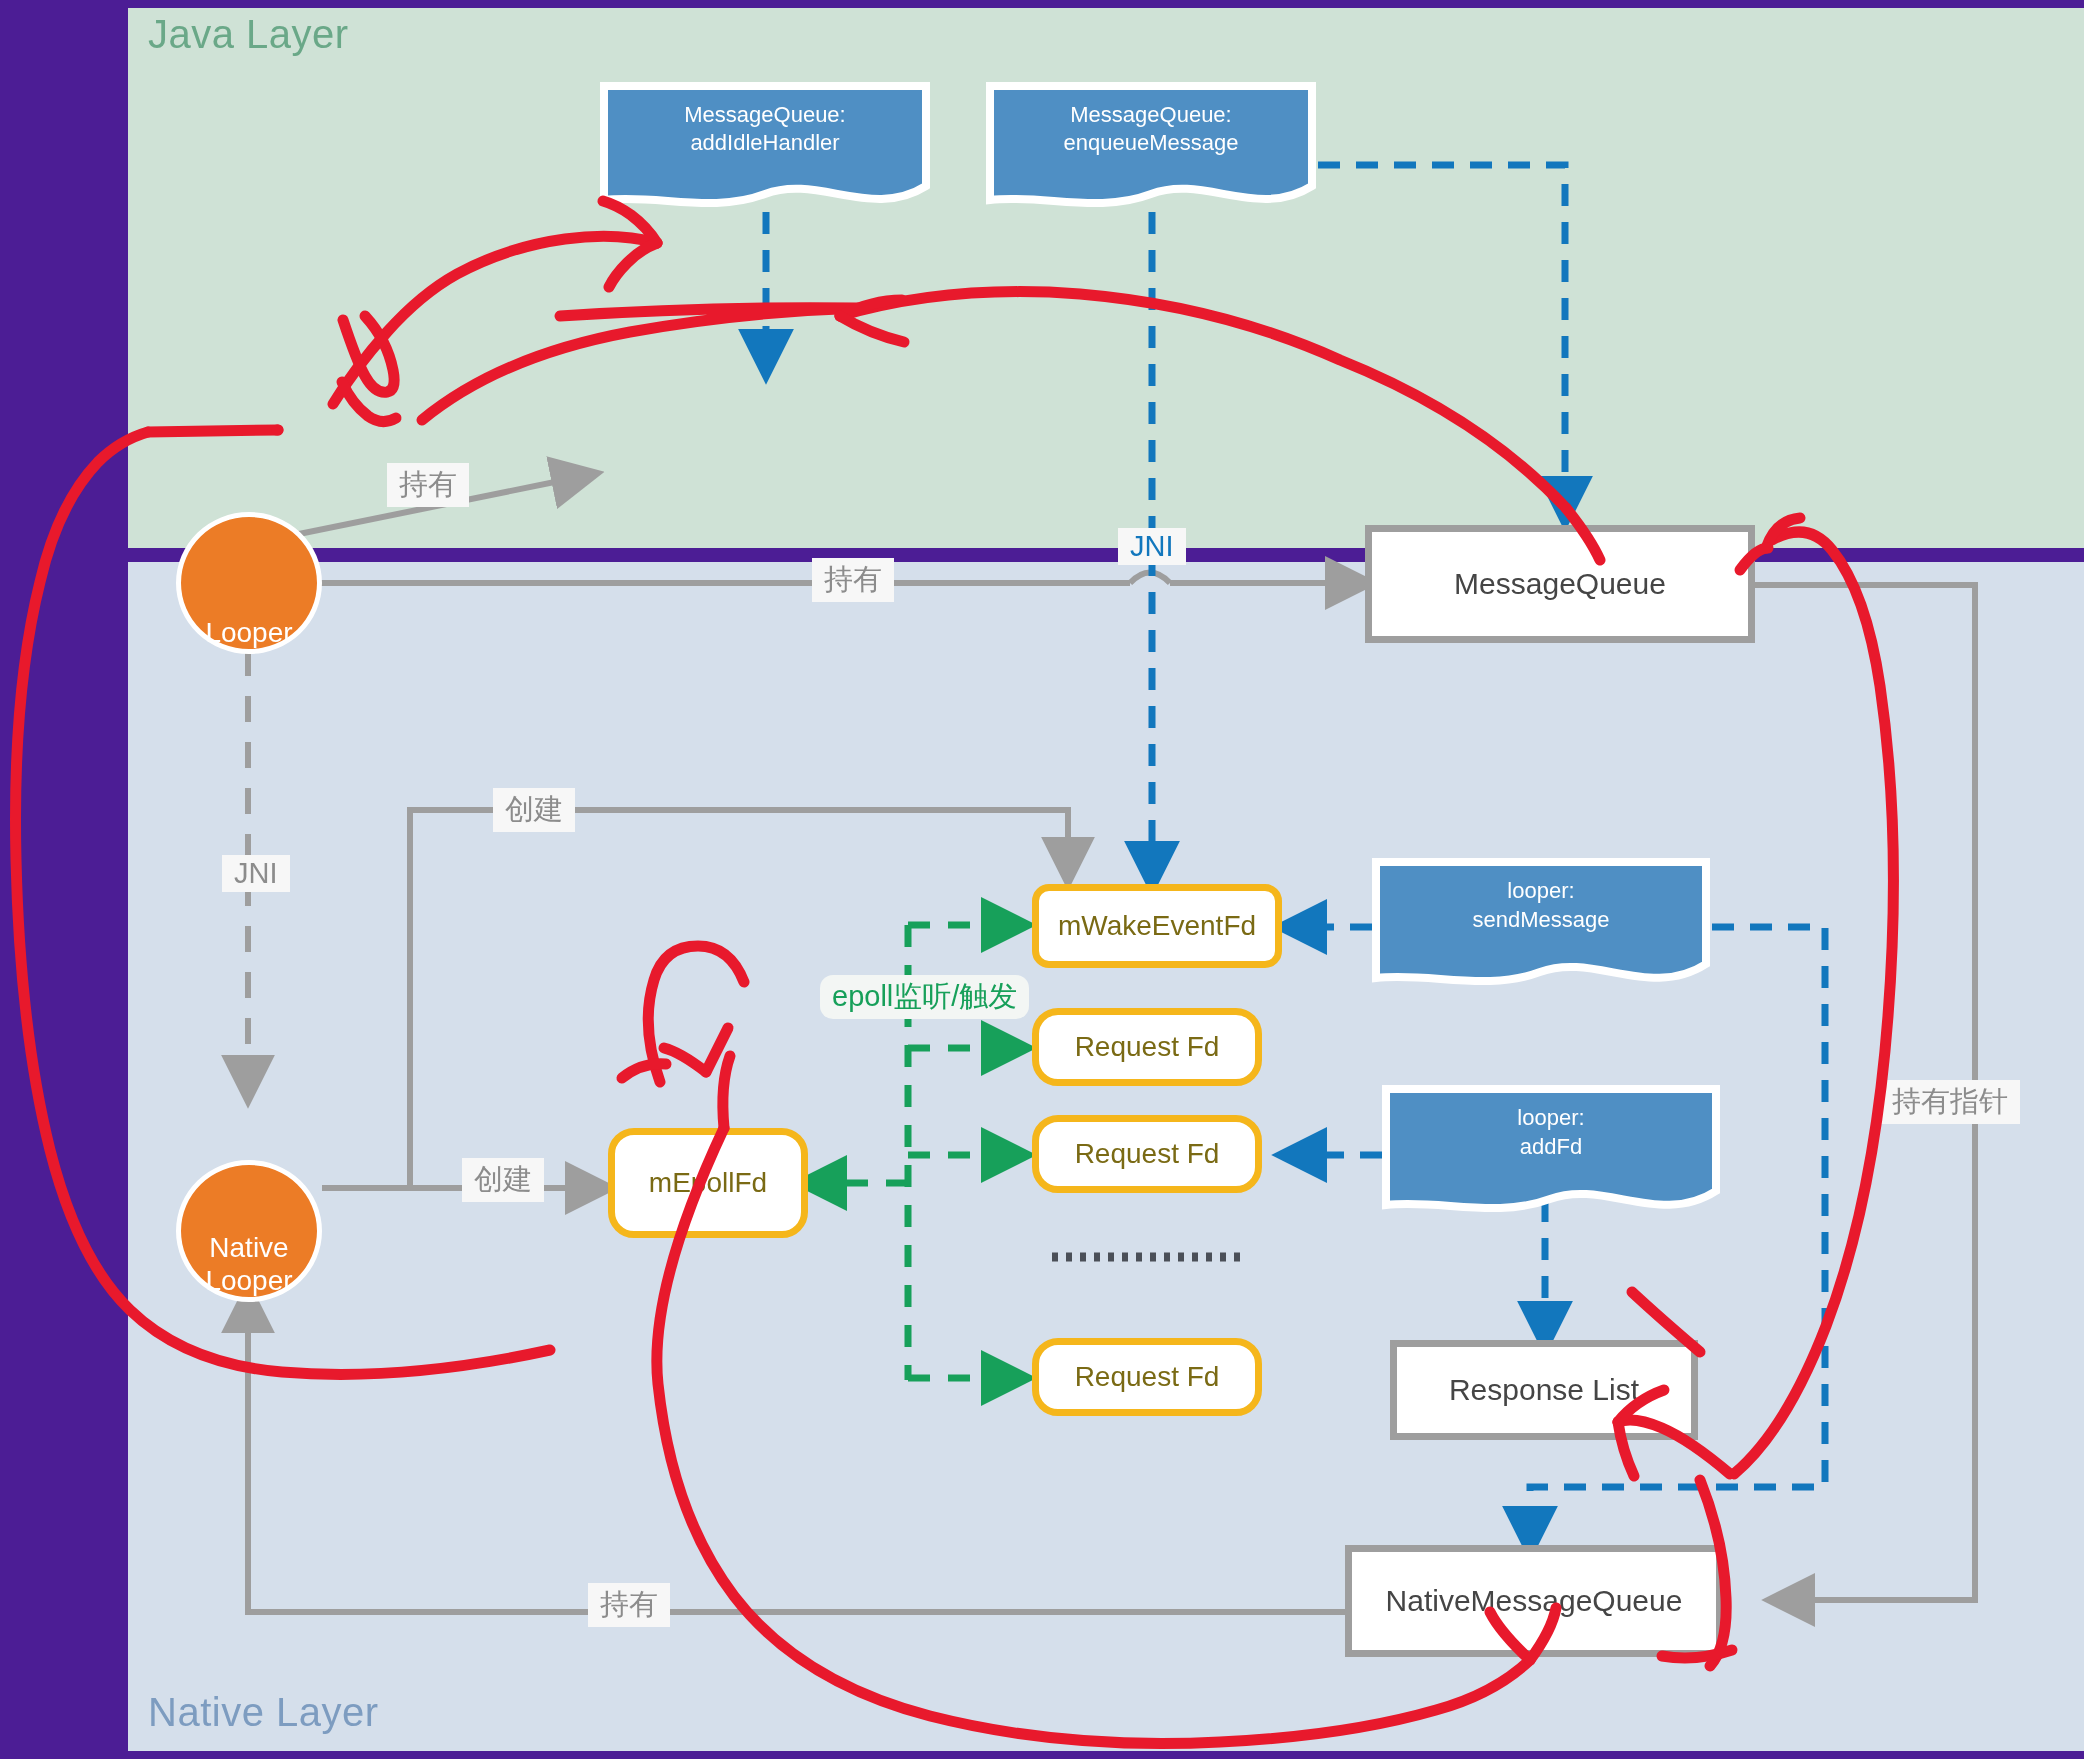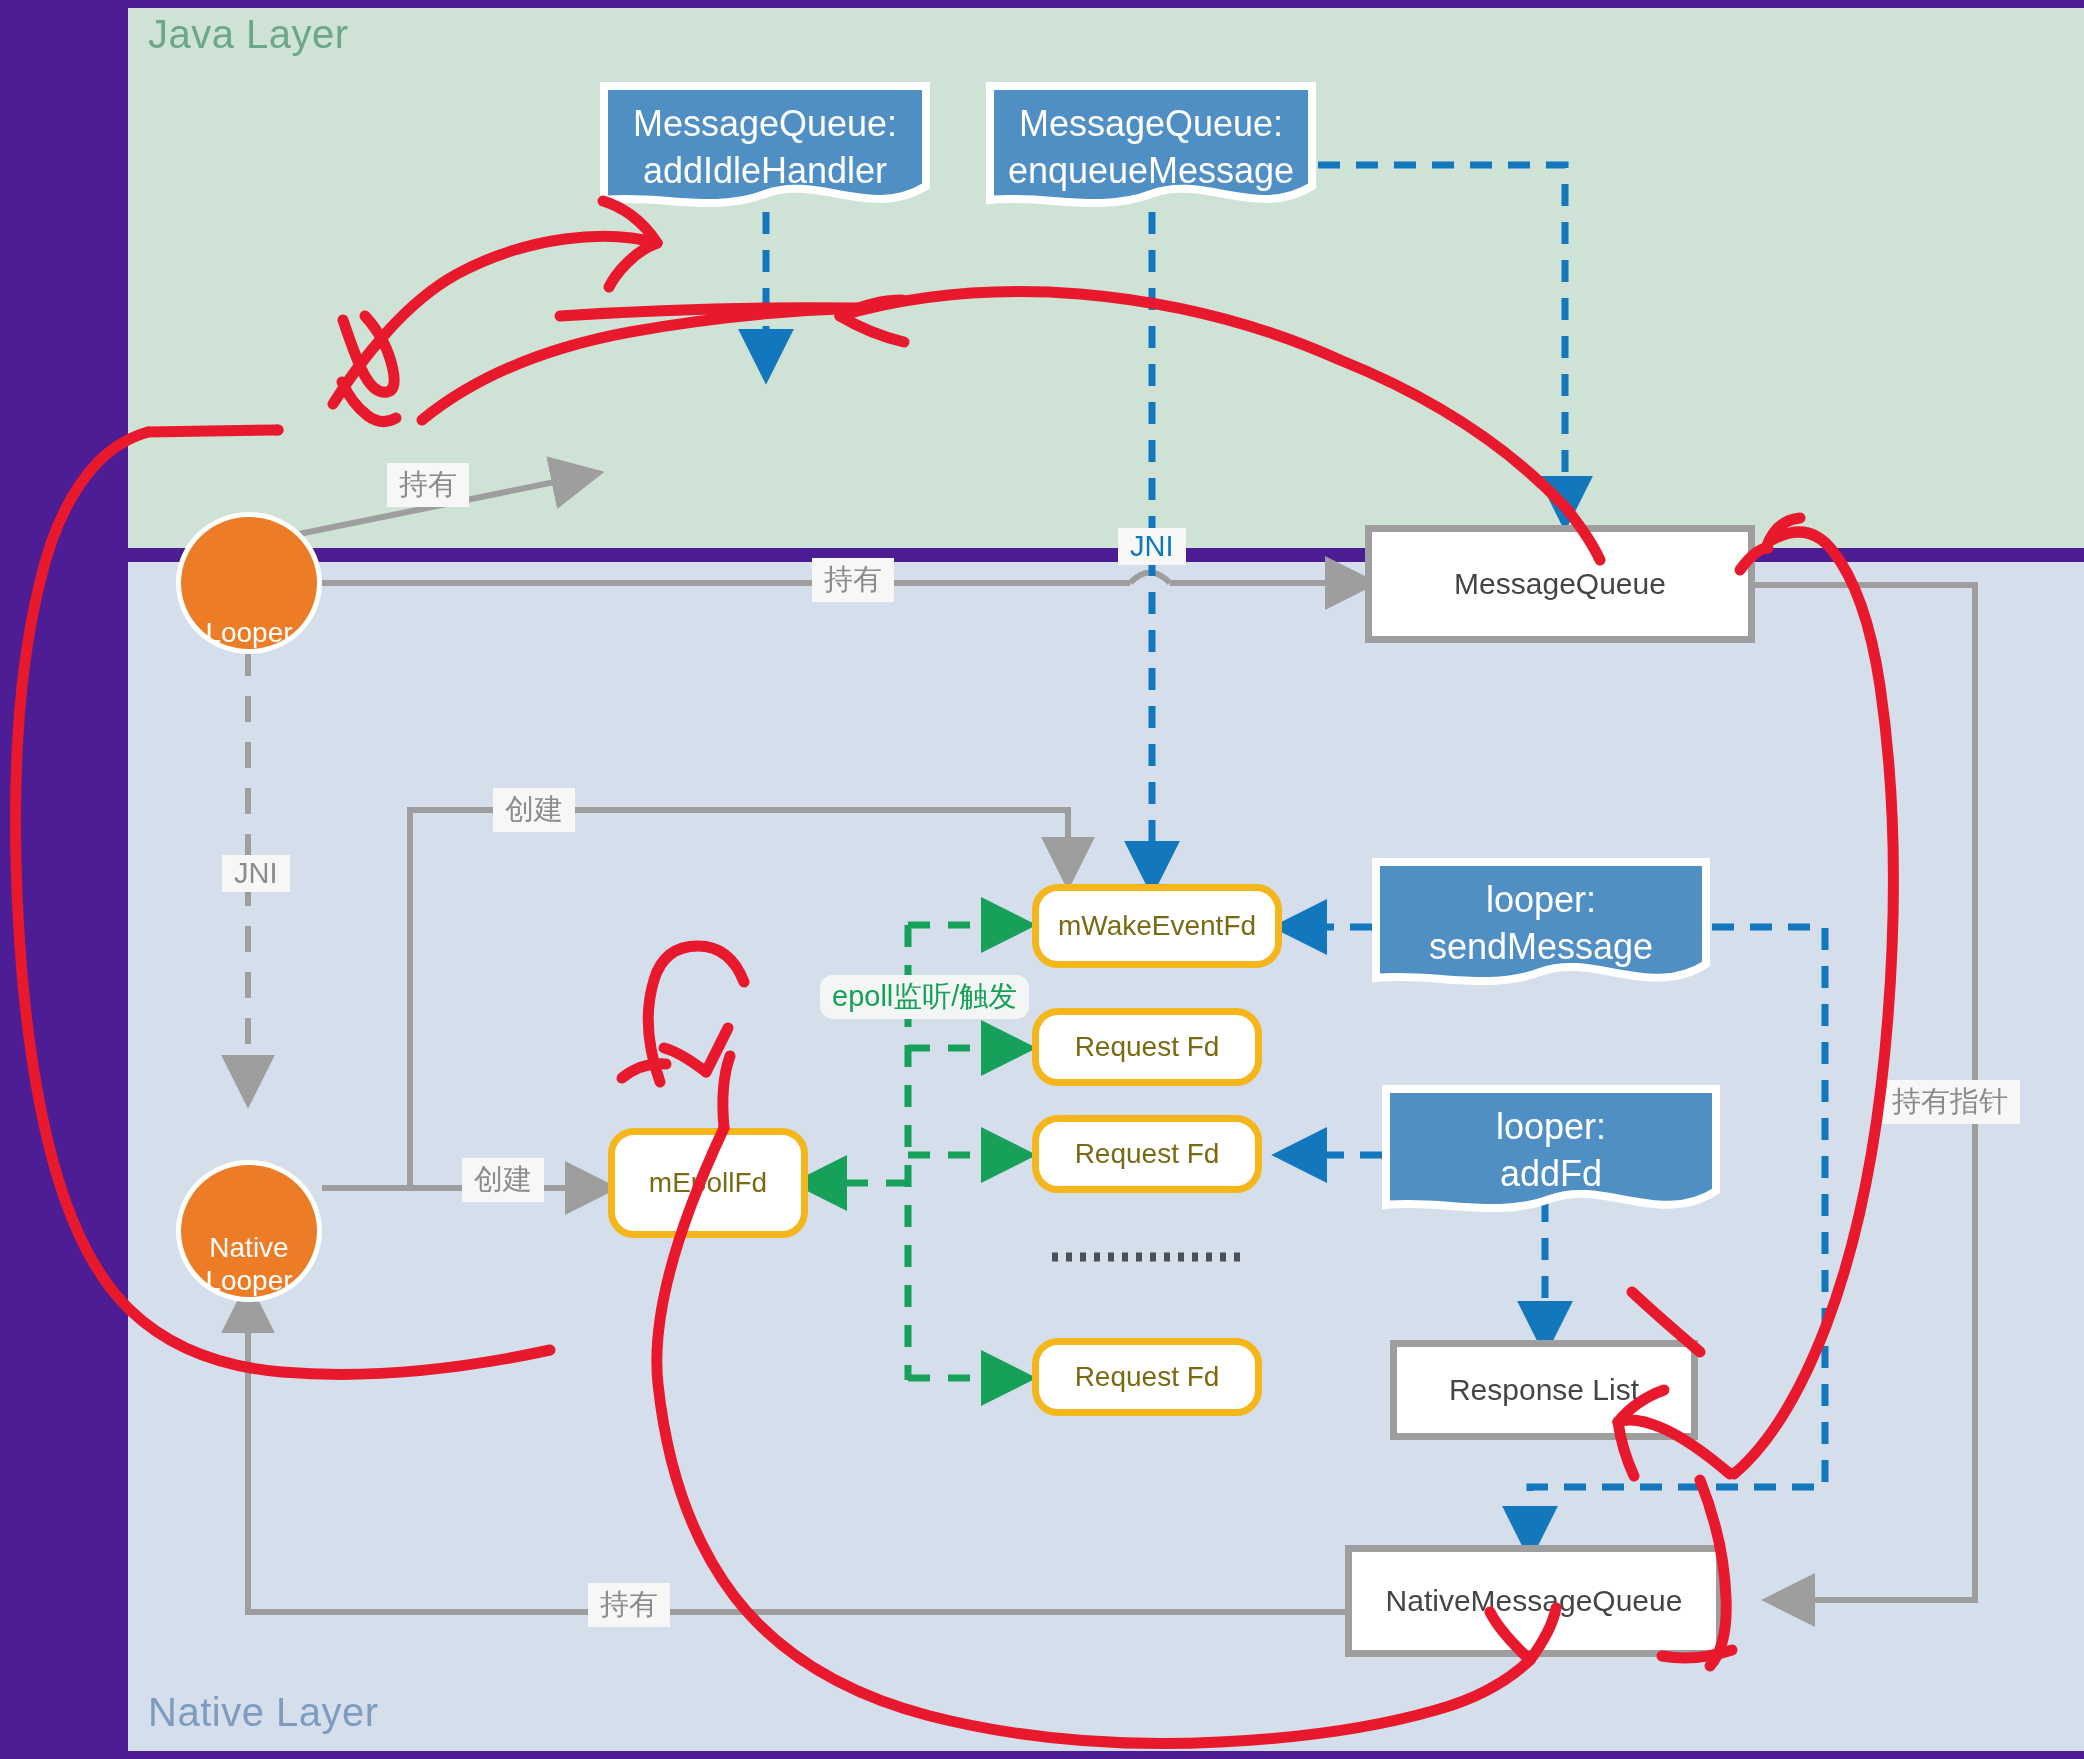--- a/index.html
+++ b/index.html
@@ -14,21 +14,21 @@
   #native-layer-title{left:148px;top:1690px;color:#7d9cc0;}
 
   
   .rect-node{position:absolute;background:#ffffff;border:7px solid #9e9e9e;
     display:flex;align-items:center;justify-content:center;text-align:center;
     color:#454545;font-size:30px;box-sizing:border-box;z-index:6;}
 
   
   .doc-node{position:absolute;z-index:7;}
   .doc-node svg{position:absolute;left:0;top:0;width:100%;height:100%;}
-  .doc-label{position:absolute;left:0;right:0;top:14%;color:#ffffff;font-size:36px;
+  .doc-label{position:absolute;left:0;right:0;top:14%;color:#ffffff;font-size:22px;
     line-height:1.30;text-align:center;white-space:pre-line;z-index:2;}
 
   
   .ellipse-node{position:absolute;background:#ec7c26;border:5px solid #ffffff;
     border-radius:50%;display:flex;align-items:flex-end;justify-content:center;
     text-align:center;color:#ffffff;font-size:28px;line-height:1.18;z-index:6;
     box-sizing:border-box;white-space:pre-line;}
 
   
   .fd-node{position:absolute;background:#ffffff;border:7px solid #f5b61b;
@@ -221,21 +221,21 @@
 
   <div class="ellipse-node" style="left:176px;top:512px;width:146px;height:142px;">
     <span>Looper</span>
   </div>
 
   <div class="ellipse-node" style="left:176px;top:1160px;width:146px;height:142px;">
     <span>Native
 Looper</span>
   </div>
 
-  <div class="fd-node" style="left:1032px;top:884px;width:250px;height:84px;">
+  <div class="fd-node" style="left:1032px;top:884px;width:250px;height:84px;border-radius:17px;">
     <span>mWakeEventFd</span>
   </div>
 
   <div class="fd-node" style="left:1032px;top:1008px;width:230px;height:78px;">
     <span>Request Fd</span>
   </div>
 
   <div class="fd-node" style="left:1032px;top:1115px;width:230px;height:78px;">
     <span>Request Fd</span>
   </div>

